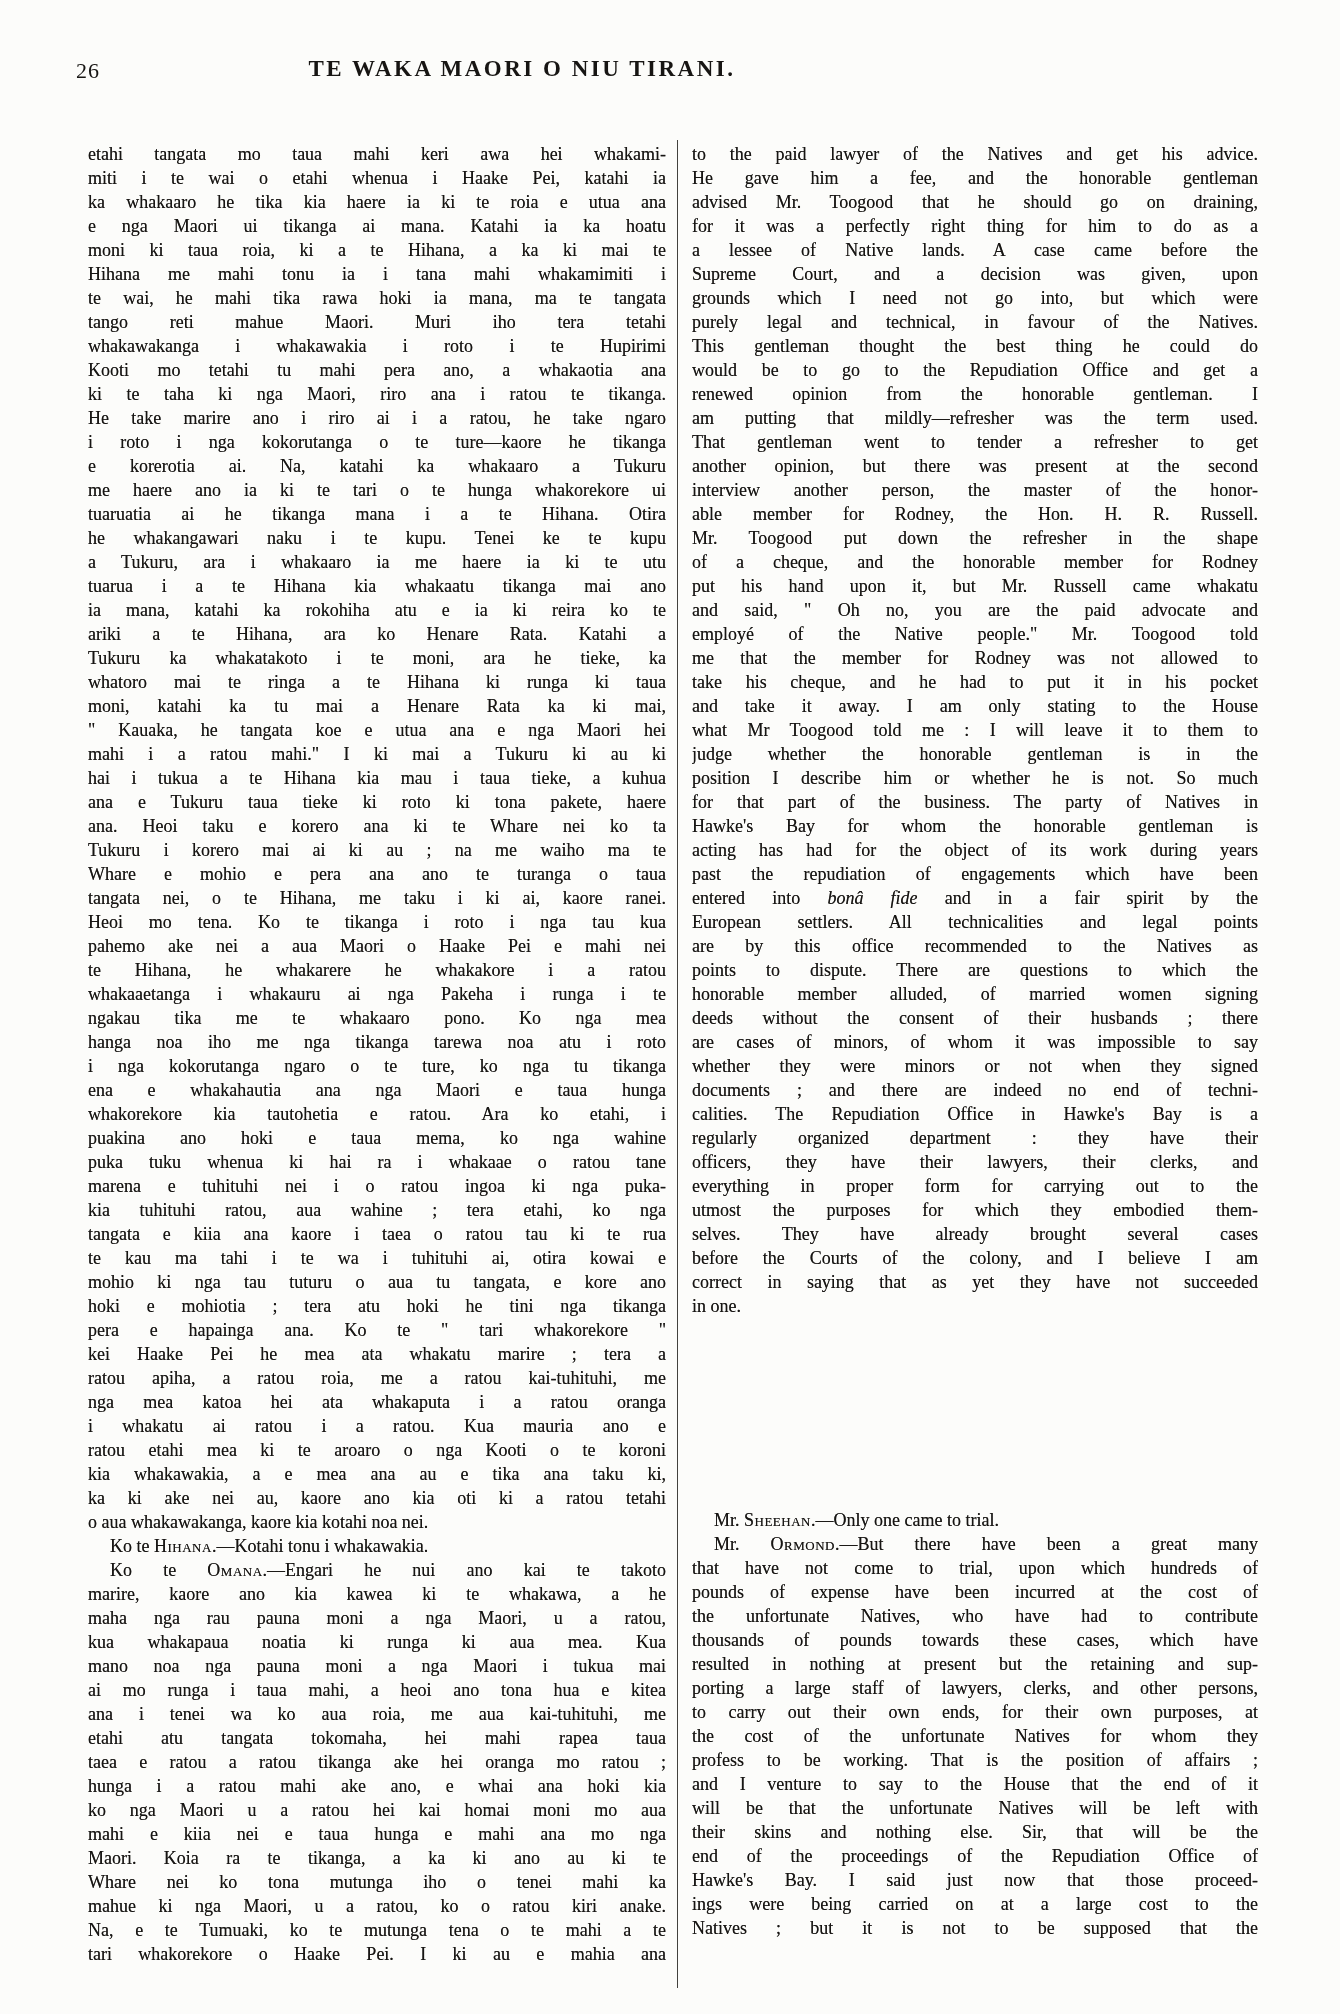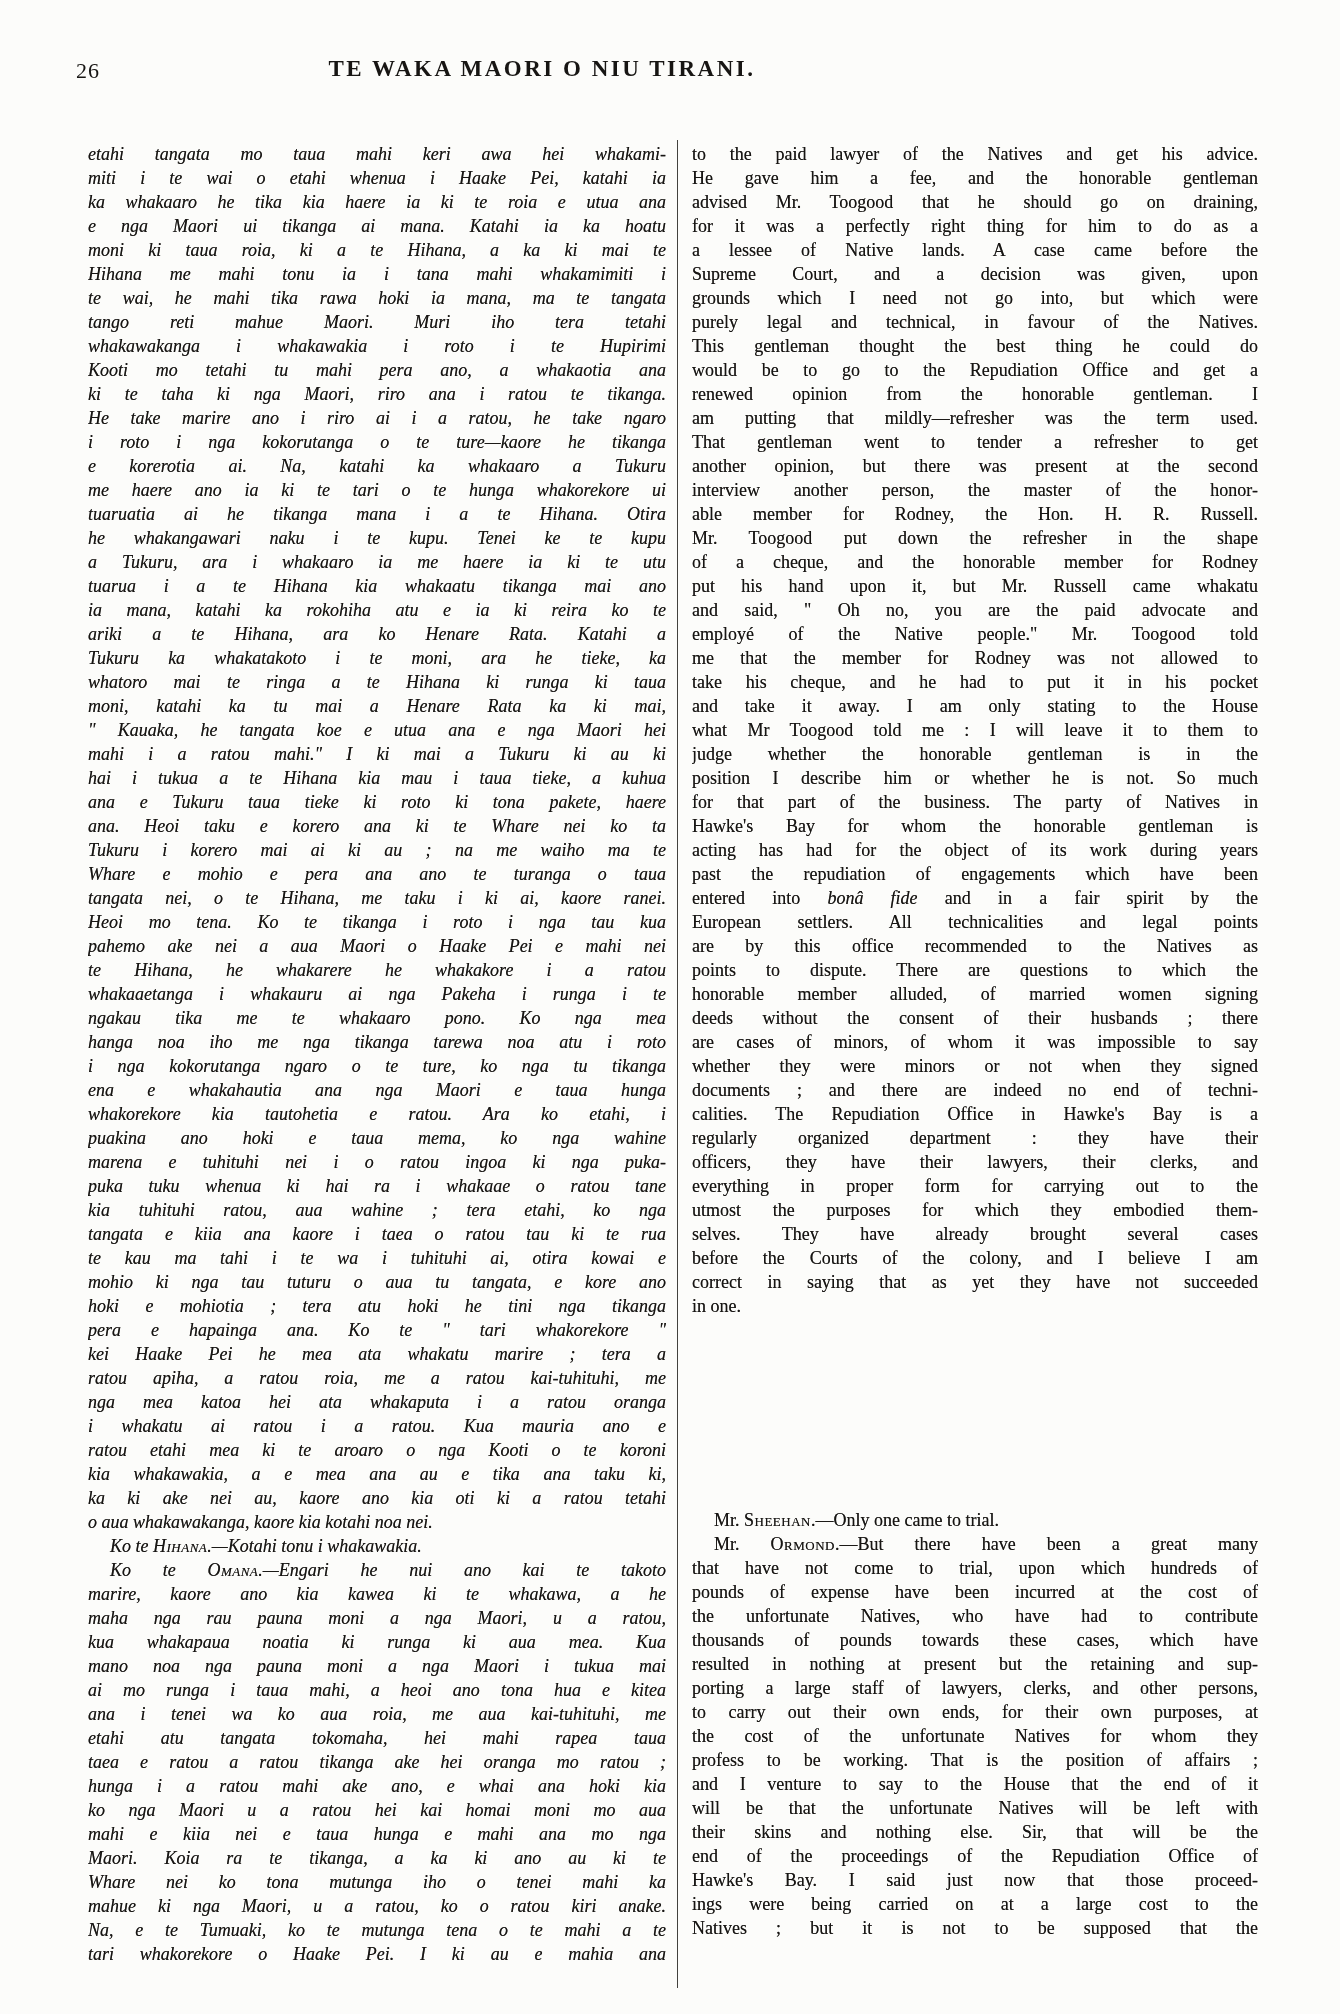--- a/index.html
+++ b/index.html
@@ -9,25 +9,25 @@
     font-family:"Liberation Serif","DejaVu Serif",serif;
     color:#171513;
     -webkit-font-smoothing:antialiased;
   }
   .page{position:absolute;inset:0;overflow:hidden;}
   .page-number{
     position:absolute;left:76px;top:58px;
     font-size:22px;font-weight:400;letter-spacing:1px;
   }
   .masthead{
-    position:absolute;left:542px;top:56px;transform:translateX(-50%);
+    position:absolute;left:522px;top:56px;transform:translateX(-50%);
     font-size:23px;font-weight:700;letter-spacing:2.5px;white-space:nowrap;
   }
   .column{position:absolute;top:142px;}
-  .column-left{left:88px;width:578px;font-style:italic;}
+  .column-left{left:88px;width:578px;}
   .column-right{left:692px;width:566px;}
   .column-divider{
     position:absolute;left:677px;top:140px;height:1848px;width:0;
     border-left:1.7px solid rgba(25,23,20,.82);
   }
   .para{margin:0;}
   .para.indent .line:first-child{text-indent:22px;}
   .line{
     height:24px;line-height:24px;font-size:18px;
     text-align:justify;text-align-last:justify;
@@ -82,22 +82,22 @@
         <div class="line">Heoi mo tena.  Ko te tikanga i roto i nga tau kua</div>
         <div class="line">pahemo ake nei a aua Maori o Haake Pei e mahi nei</div>
         <div class="line">te Hihana, he whakarere he whakakore i a ratou</div>
         <div class="line">whakaaetanga i whakauru ai nga Pakeha i runga i te</div>
         <div class="line">ngakau tika me te whakaaro pono.  Ko nga mea</div>
         <div class="line">hanga noa iho me nga tikanga tarewa noa atu i roto</div>
         <div class="line">i nga kokorutanga ngaro o te ture, ko nga tu tikanga</div>
         <div class="line">ena e whakahautia ana nga Maori e taua hunga</div>
         <div class="line">whakorekore kia tautohetia e ratou.  Ara ko etahi, i</div>
         <div class="line">puakina ano hoki e taua mema, ko nga wahine</div>
+        <div class="line">puka tuku whenua ki hai ra i whakaae o ratou tane</div>
         <div class="line">marena e tuhituhi nei i o ratou ingoa ki nga puka-</div>
-        <div class="line">puka tuku whenua ki hai ra i whakaae o ratou tane</div>
         <div class="line">kia tuhituhi ratou, aua wahine ; tera etahi, ko nga</div>
         <div class="line">tangata e kiia ana kaore i taea o ratou tau ki te rua</div>
         <div class="line">te kau ma tahi i te wa i tuhituhi ai, otira kowai e</div>
         <div class="line">mohio ki nga tau tuturu o aua tu tangata, e kore ano</div>
         <div class="line">hoki e mohiotia ; tera atu hoki he tini nga tikanga</div>
         <div class="line">pera e hapainga ana.  Ko te " tari whakorekore "</div>
         <div class="line">kei Haake Pei he mea ata whakatu marire ; tera a</div>
         <div class="line">ratou apiha, a ratou roia, me a ratou kai-tuhituhi, me</div>
         <div class="line">nga mea katoa hei ata whakaputa i a ratou oranga</div>
         <div class="line">i whakatu ai ratou i a ratou.  Kua mauria ano e</div>

